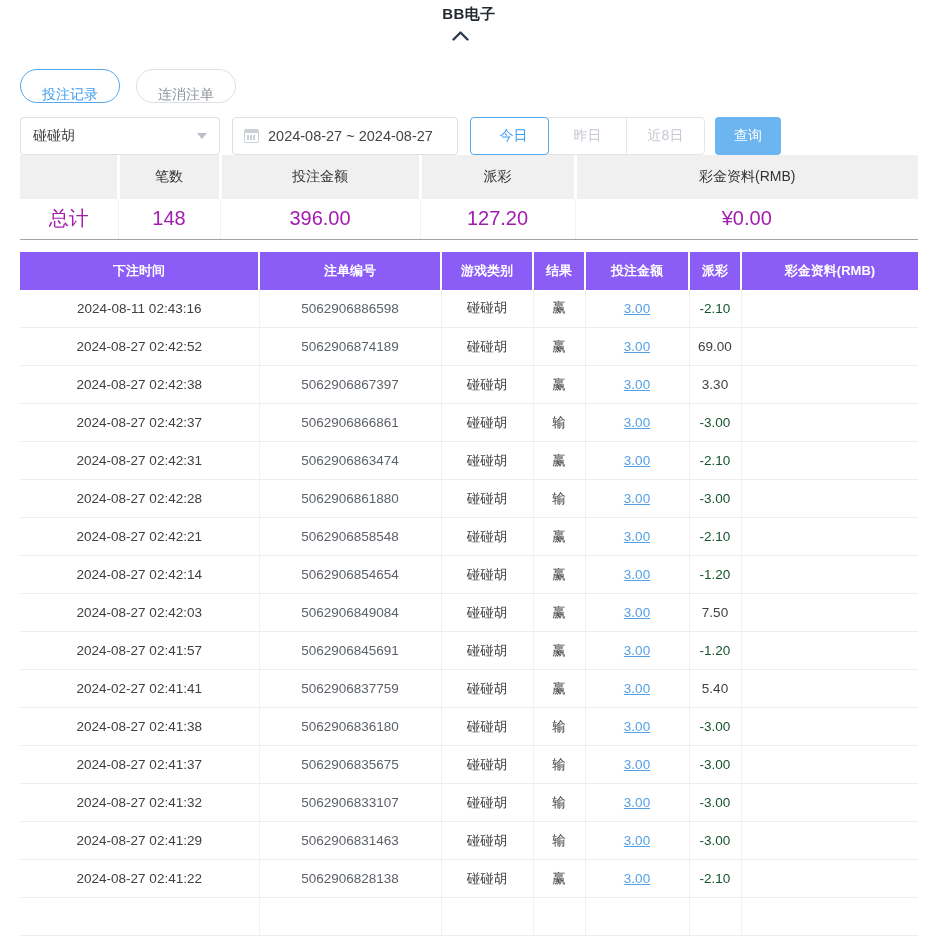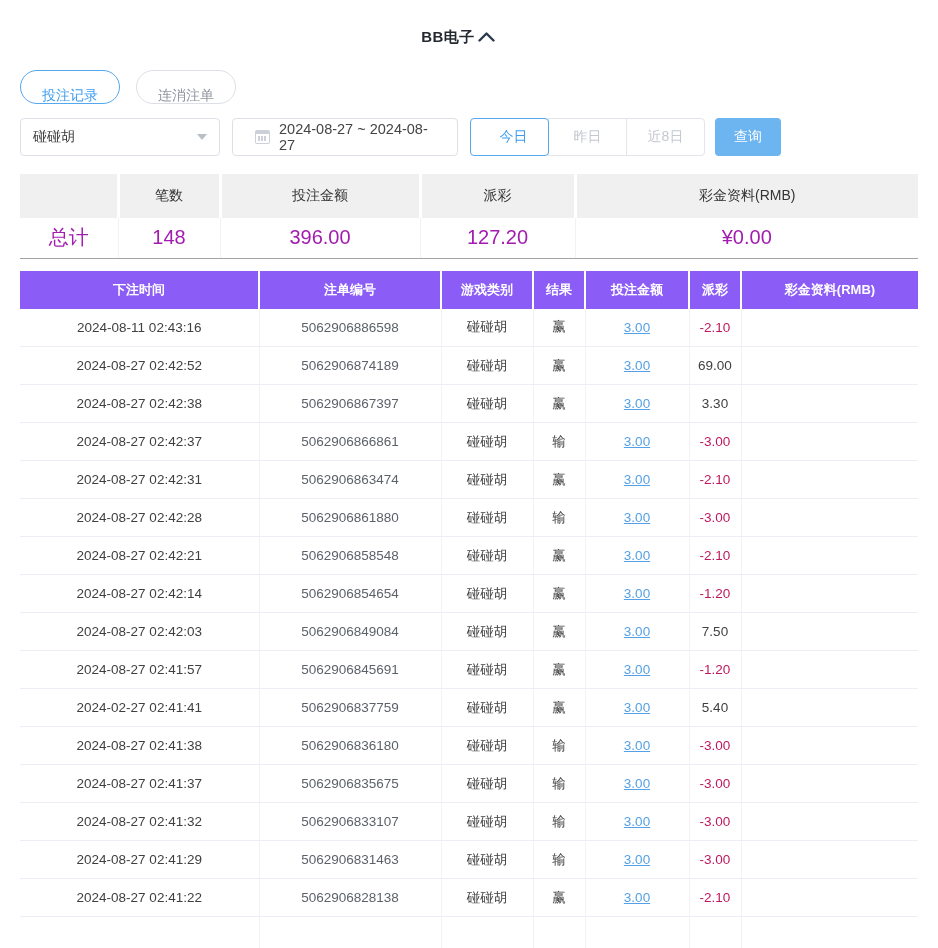--- a/index.html
+++ b/index.html
@@ -1,71 +1,71 @@
 <!DOCTYPE html>
 <html><head>
 <meta charset="utf-8">
 <style>
   * { margin:0; padding:0; box-sizing:border-box; }
   html,body { width:938px; height:948px; overflow:hidden; background:#fff;
     font-family:"Liberation Sans","DejaVu Sans",sans-serif; }
   .container { padding:0 20px; }
 
   
-  .page-header { display:flex; justify-content:center; align-items:center; padding-top:25px; }
+  .page-header { display:flex; justify-content:space-between; align-items:center; padding-top:5px;flex-direction:column; }
   .page-title { font-size:15px; font-weight:700; color:#24292f; letter-spacing:.5px; }
   .collapse-btn { width:24px; height:24px; display:flex; align-items:center; justify-content:center; cursor:pointer; margin-right:18px; }
 
   
   .tabs { display:flex; gap:16px; margin-top:21px; }
   .tab { height:34px; line-height:32px; padding:8px 21px; border:1px solid #dcdfe6; border-radius:17px;
     font-size:14px; color:#8f959e; background:#fff; cursor:pointer; }
   .tab.active { border-color:#55a7ee; color:#3d9cf0; }
 
   
   .filter-bar { display:flex; align-items:center; margin-top:14px; }
   .select-box { width:200px; height:38px; border:1px solid #dcdfe6; border-radius:4px; display:flex;
     align-items:center; justify-content:space-between; padding:0 12px; font-size:14px; color:#3a3a3a; cursor:pointer; background:#fff; }
   .caret-down { width:0; height:0; border-left:5px solid transparent; border-right:5px solid transparent;
     border-top:6px solid #b9bfc7; }
   .date-box { margin-left:12px; width:226px; height:38px; border:1px solid #dcdfe6; border-radius:4px;
-    display:flex; align-items:center; padding:0 22px; gap:9px; font-size:14.5px; color:#454545; background:#fff; cursor:pointer; }
+    display:flex; align-items:center; padding:0 11px; gap:9px; font-size:14.5px; color:#454545; background:#fff; cursor:pointer; }
   .cal-icon { width:15px; height:14px; border:1px solid #ccd1d9; border-top:4px solid #ccd1d9; border-radius:2px; position:relative; flex:0 0 auto; }
   .cal-icon::after { content:""; position:absolute; left:2px; top:2px; width:9px; height:5px;
     background:linear-gradient(90deg,#ccd1d9 2px,transparent 2px); background-size:3px 2px; }
   .btn-group { display:flex; margin-left:12px; }
   .qbtn { width:79px; height:38px; background:#fff; border:1px solid #e2e5ea; font-size:14px; color:#c4c8d0;
     cursor:pointer; margin-left:-1px; position:relative; font-family:inherit; }
   .qbtn:first-child { margin-left:0; border-radius:4px 0 0 4px;padding-left:8px; }
   .qbtn:last-child { border-radius:0 4px 4px 0; }
   .qbtn.active { border:1px solid #55a7ee; color:#3d9cf0; z-index:2; border-radius:4px; }
   .search-btn { margin-left:10px; width:66px; height:38px; background:#6cb5f0; border:none; border-radius:4px;
     color:#fff; font-size:14px; cursor:pointer; font-family:inherit; }
 
   
   table { border-collapse:collapse; width:100%; table-layout:fixed; }
-  .summary-table { margin-top:18px; }
+  .summary-table { }
   .summary-table th { background:#f0f0f0; height:44px; font-size:14px; font-weight:400; color:#333;
     border-right:3px solid #fff; text-align:center; }
   .summary-table th:last-child { border-right:none; }
   .summary-table td { height:40px; text-align:center; font-size:20px; color:#a21caf;
     border-bottom:1px solid #a3a3a3; border-right:1px solid #f2f2f2; background:#fff; }
   .summary-table td:last-child { border-right:none; }
 
   
   .records-table { margin-top:12px; }
   .records-table th { background:#8b5cf6; color:#fff; font-size:13px; font-weight:700; height:38px;
     border-right:2px solid #fff; text-align:center; }
   .records-table th:last-child { border-right:none; }
   .records-table td { height:38px; text-align:center; font-size:13.5px; color:#3f3f3f;
     border-bottom:1px solid #ebeef5; border-right:1px solid #f2f2f2; background:#fff; }
   .records-table td:last-child { border-right:none; }
   .records-table td.cell-order { color:#5d6269; }
   .bet-link { color:#56a0e5; text-decoration:underline; cursor:pointer; }
-  td.neg { color:#be185d; }
+  td.neg { color:#14532d; }
 </style>
 </head>
 <body>
 
 <div class="container">
 
   <div class="page-header">
     <div class="page-title">BB电子</div>
     <div class="collapse-btn">
       <svg width="17" height="10" viewBox="0 0 17 10">

